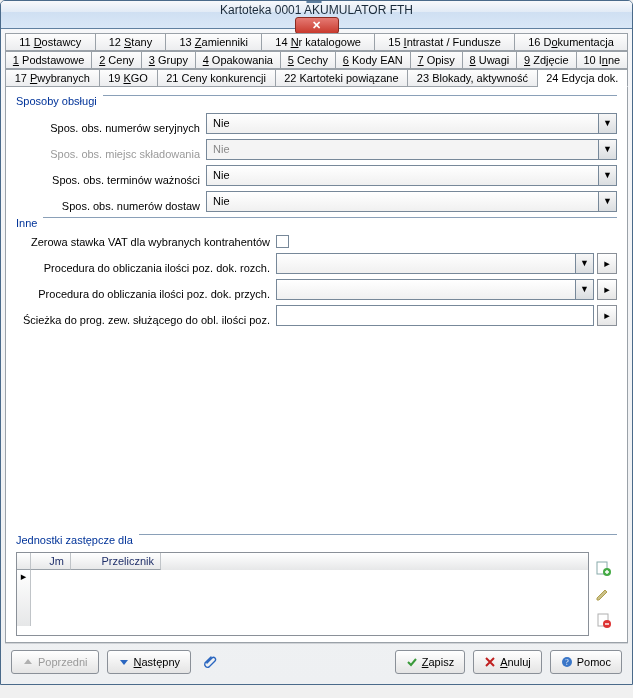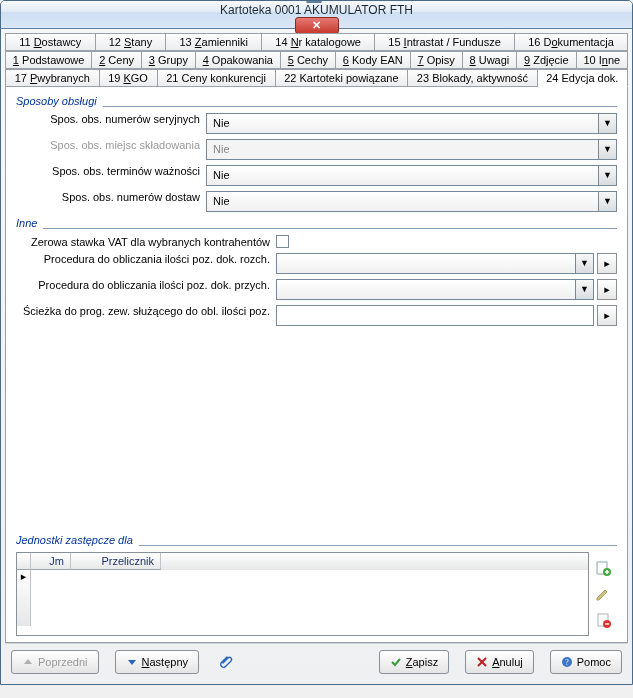--- a/index.html
+++ b/index.html
@@ -75,35 +75,34 @@
   border: 1px solid #9aa1a8;
   border-top: none;
   background: #fff;
   padding: 8px 10px 6px 10px;
   height: 556px;
   display: flex;
   flex-direction: column;
 }
 .group-legend {
   color: #003399;
-  font-style: italic;
-  font-size: 11px;
-  display: flex;
-  align-items: flex-end;
+  font-size: 11px;
+  display: flex;
+  align-items: flex-start;
   margin-bottom: 6px;
 }
 .group-legend .line {
   flex: 1;
   height: 1px;
   background: #8aa0b8;
   margin-left: 6px;
 }
 .form-row {
   display: flex;
-  align-items: flex-start;
+  align-items: flex-end;
   margin-bottom: 5px;
 }
 .form-row label {
   width: 190px;
   text-align: right;
   padding-right: 6px;
   font-size: 11px;
 }
 .form-row label.disabled { color: #9a9a9a; }
 .form-row .combo {
@@ -190,21 +189,21 @@
   padding: 8px 0;
   gap: 10px;
 }
 .grid-side .sbtn {
   width:16px;height:16px;
 }
 .footer {
   display:flex;
   align-items:flex-end;
   padding: 6px 6px 6px 6px;
-  gap:16px;
+  gap:8px;
   border-top:1px solid #cfd2d6;
 }
 .btn {
   height: 24px;
   border: 1px solid #8a9098;
   background: linear-gradient(to bottom,#fff,#e4e4e4);
   border-radius: 3px;
   padding: 0 10px;
   display:flex;
   align-items:center;

